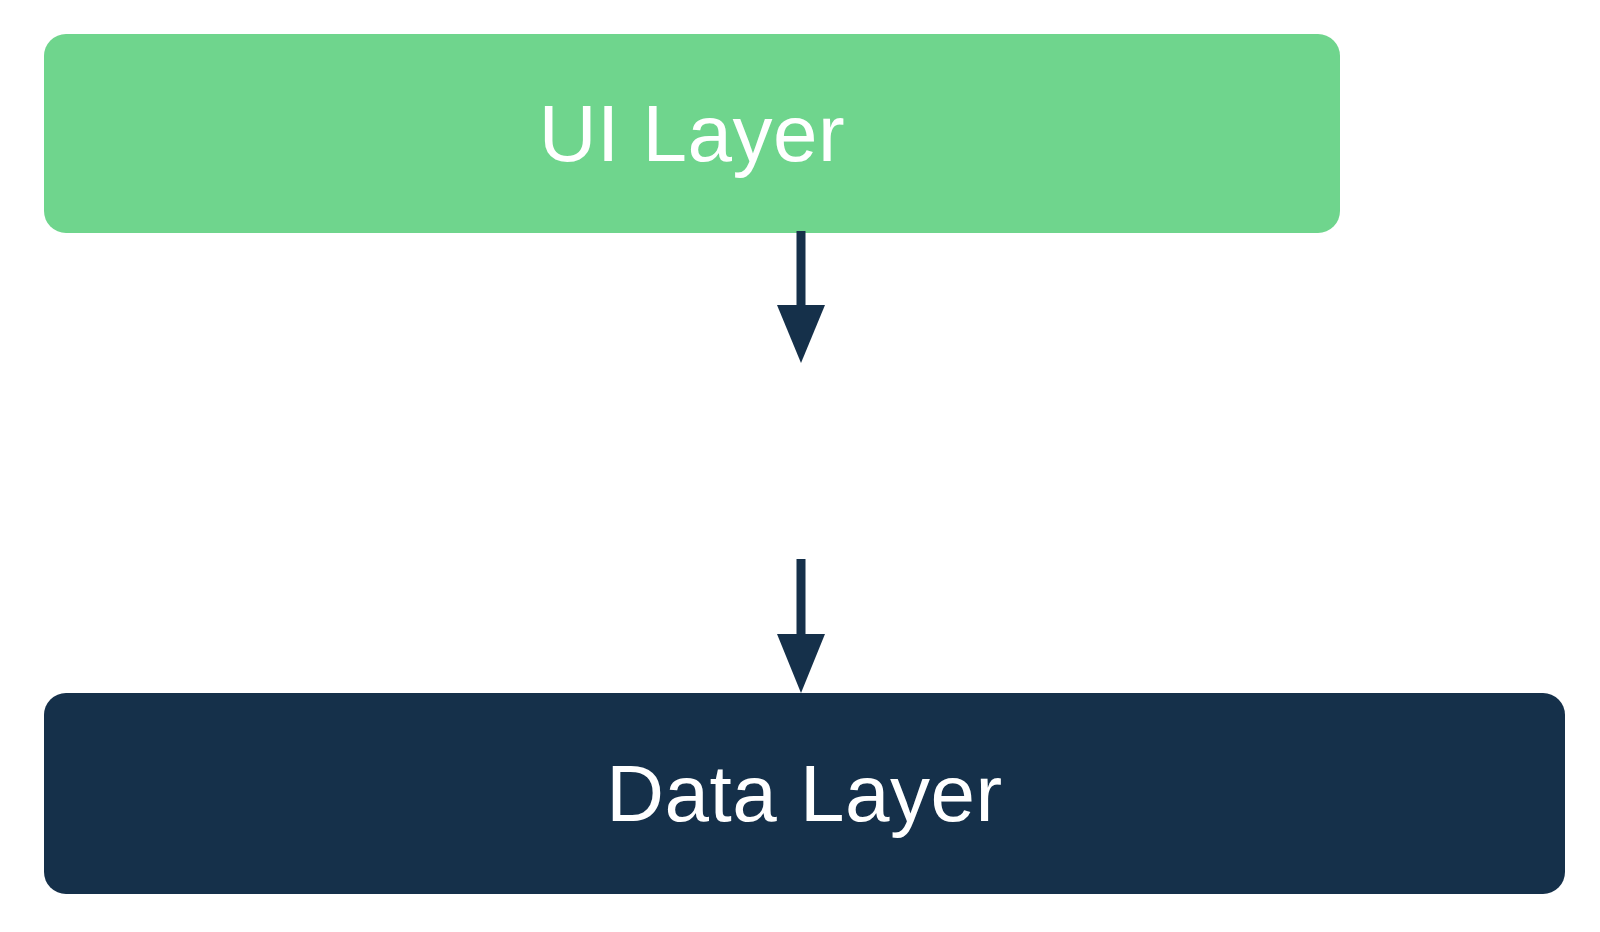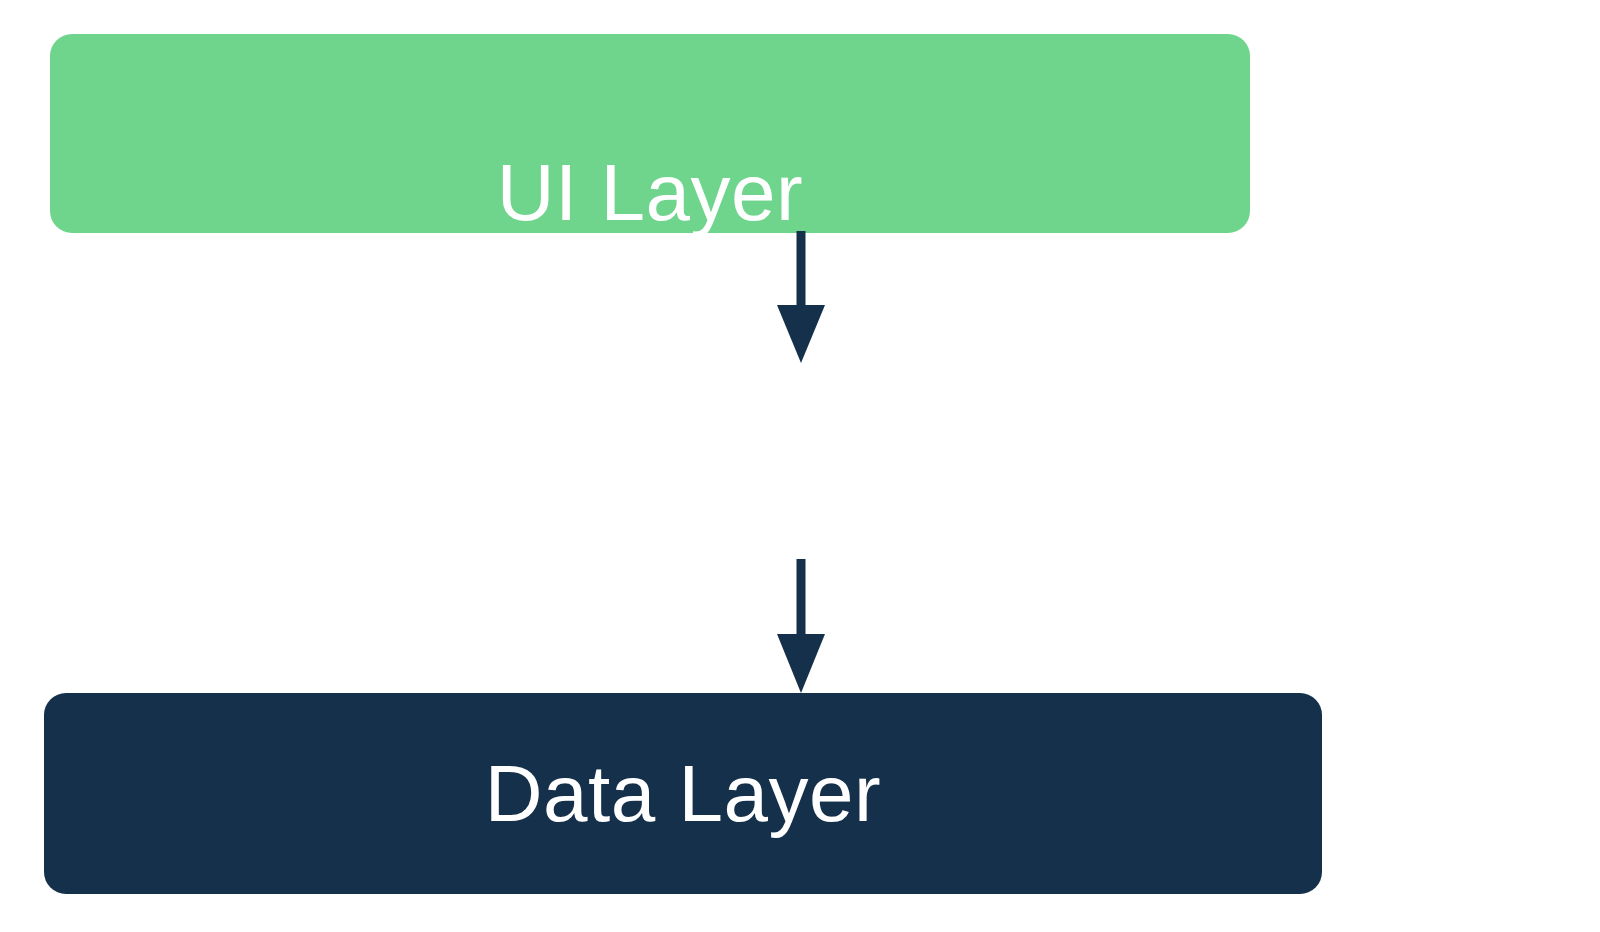--- a/index.html
+++ b/index.html
@@ -30,36 +30,35 @@
     color: #ffffff;
     font-family: "Liberation Sans", sans-serif;
     font-weight: 400;
     font-size: 80px;
     line-height: 1;
     letter-spacing: 0.5px;
     white-space: nowrap;
     user-select: none;
   }
   #box-ui {
-    left: 50px;
+    left: 44px;
     top: 34px;
-    width: 1200px;
+    width: 1296px;
     height: 199px;
-    align-items: flex-end;
   }
   #box-domain {
     left: 46px;
     top: 365px;
     width: 1517px;
     height: 196px;
   }
   #box-data {
     left: 44px;
     top: 693px;
-    width: 1278px;
+    width: 1521px;
     height: 201px;
   }
   .connector-arrow {
     position: absolute;
     left: 0;
     top: 0;
     width: 1600px;
     height: 932px;
     pointer-events: none;
   }

